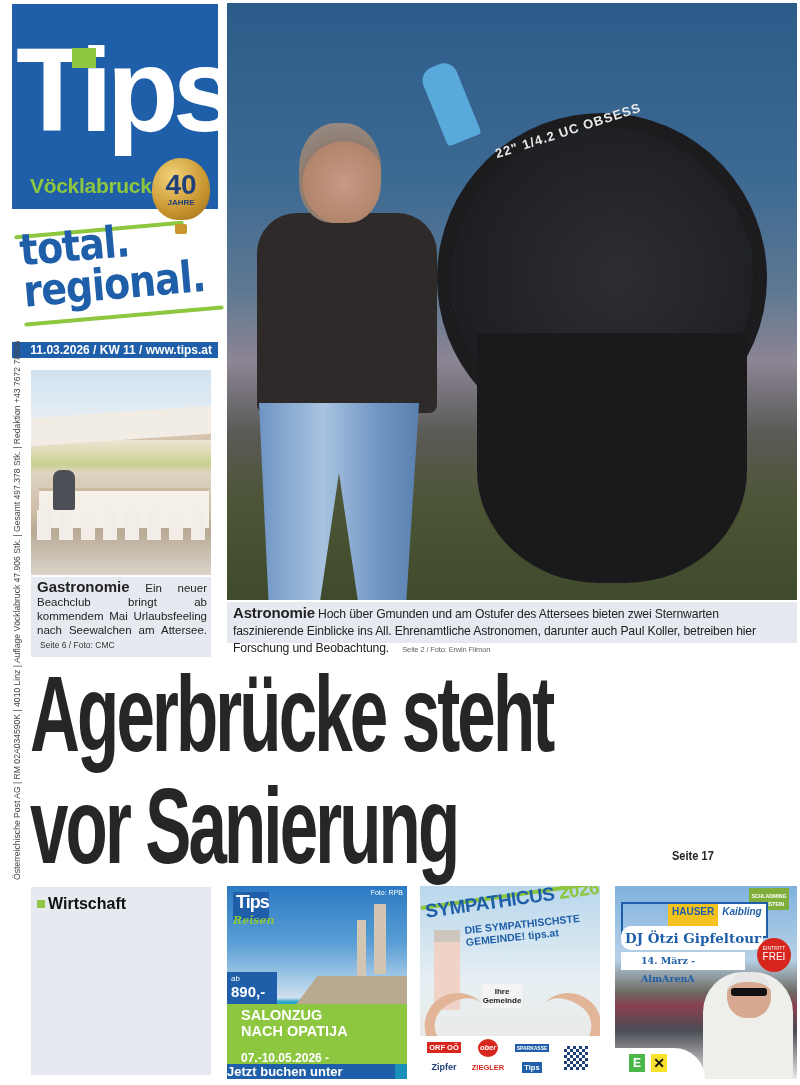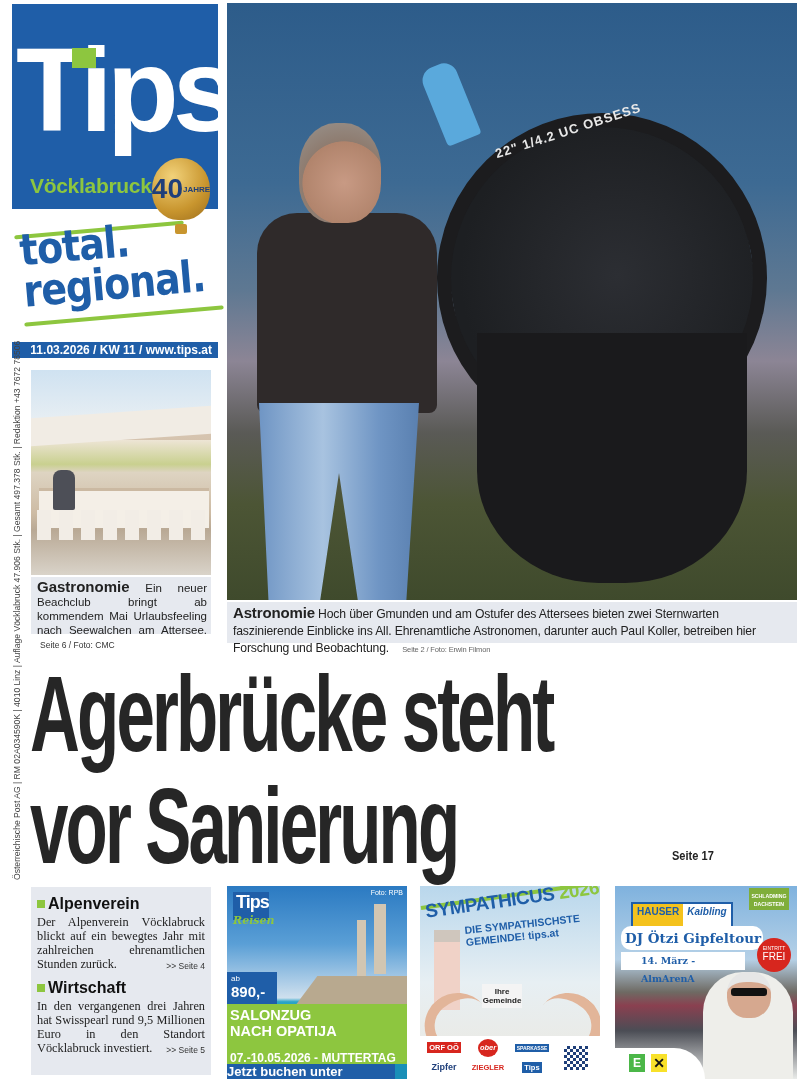--- a/index.html
+++ b/index.html
@@ -5,21 +5,21 @@
   * { box-sizing: border-box; margin: 0; padding: 0; }
   html, body { width: 800px; height: 1085px; background: #ffffff; overflow: hidden; }
   body { position: relative; font-family: "Liberation Sans", sans-serif; color: #222; }
 
   
   .masthead { position: absolute; left: 12px; top: 4px; width: 206px; height: 205px; background: #1f5ea8; }
   .logo-word { position: absolute; left: 4px; top: 36px; font-family: "Liberation Sans", sans-serif; font-weight: 700; font-size: 118px; line-height: 100px; color: #ffffff; letter-spacing: -6px; }
   .logo-dot { position: absolute; left: 60px; top: 44px; width: 24px; height: 20px; background: #8dc63f; }
   .edition { position: absolute; left: 18px; top: 170px; font-weight: 700; font-size: 21px; color: #8dc63f; letter-spacing: -0.3px; }
   .balloon { position: absolute; left: 152px; top: 158px; width: 58px; height: 80px; z-index: 3; }
-  .balloon-top { width: 58px; height: 62px; border-radius: 50% 50% 45% 45%; background: radial-gradient(circle at 35% 30%, #f2d27a, #c8952e 60%, #9c6d1c); display: flex; align-items: center; justify-content: center; }
+  .balloon-top { width: 58px; height: 62px; border-radius: 50% 50% 45% 45%; background: radial-gradient(circle at 35% 30%, #f2d27a, #c8952e 60%, #9c6d1c); display: flex; flex-direction: column; align-items: center; justify-content: center; }
   .balloon-num { font-weight: 700; font-size: 28px; line-height: 26px; color: #1f3f7a; }
   .balloon-label { font-weight: 700; font-size: 8px; color: #1f3f7a; }
   .balloon-basket { width: 12px; height: 10px; margin: 4px auto 0; background: #c8952e; border-radius: 2px; }
 
   .slogan { position: absolute; left: 12px; top: 222px; width: 210px; height: 108px; }
   .slogan .line-top { position: absolute; left: 2px; top: 6px; width: 170px; height: 4px; background: #8dc63f; transform: rotate(-5deg); border-radius: 2px; }
   .slogan .line-bot { position: absolute; left: 12px; top: 92px; width: 200px; height: 4px; background: #8dc63f; transform: rotate(-5deg); border-radius: 2px; }
   .slogan-text { position: absolute; left: 6px; top: 8px; font-family: "DejaVu Sans", sans-serif; font-weight: 700; font-size: 38px; line-height: 36px; color: #1f5ea8; transform: rotate(-5deg) scaleY(1.15); transform-origin: left top; letter-spacing: -1px; }
 
   .dateline { position: absolute; left: 12px; top: 342px; width: 206px; height: 16px; background: #1f5ea8; color: #fff; font-weight: 700; font-size: 12px; line-height: 16px; text-align: right; padding-right: 6px; }
@@ -27,21 +27,21 @@
   
   .imprint { position: absolute; left: 10px; top: 880px; width: 520px; height: 14px; transform: rotate(-90deg); transform-origin: left top; font-size: 8.6px; color: #444; white-space: nowrap; line-height: 14px; }
 
   
   .gastro-photo { position: absolute; left: 31px; top: 370px; width: 180px; height: 205px; overflow: hidden;
     background: linear-gradient(180deg, #cfe2f1 0%, #e7eef3 24%, #d9c9b6 24%, #d5c3ae 34%, #eee5d6 34%, #c9d08f 46%, #ded4c2 50%, #cdbba4 70%, #b9a995 78%, #d9d3c9 100%); }
   .gastro-photo .roof { position: absolute; left: 0; top: 42px; width: 180px; height: 28px; background: #f1ece4; transform: skewY(-4deg); }
   .gastro-photo .bar { position: absolute; left: 8px; top: 118px; width: 170px; height: 40px; background: #f4efe7; border-top: 3px solid #cbb9a2; }
   .gastro-photo .person { position: absolute; left: 22px; top: 100px; width: 22px; height: 40px; background: #4d4f57; border-radius: 8px 8px 2px 2px; }
   .gastro-photo .stools { position: absolute; left: 6px; top: 140px; width: 170px; height: 30px; background: repeating-linear-gradient(90deg, #f2ede6 0 14px, transparent 14px 22px); }
-  .gastro-caption { position: absolute; left: 31px; top: 577px; width: 180px; height: 57px; background: #e6e9ef; padding: 3px 4px 0 6px; font-size: 11.5px; line-height: 14px; color: #222; text-align: justify; }
+  .gastro-caption { position: absolute; left: 31px; top: 577px; width: 180px; height: 80px; background: #e6e9ef; padding: 3px 4px 0 6px; font-size: 11.5px; line-height: 14px; color: #222; text-align: justify; }
   .kicker-inline { font-weight: 700; font-size: 15px; }
   .ref { font-size: 8.5px; color: #333; margin-left: 3px; }
 
   
   .hero { position: absolute; left: 227px; top: 3px; width: 570px; height: 597px; overflow: hidden;
     background: linear-gradient(180deg, #2d5c8a 0%, #3d6a93 30%, #5e7892 48%, #8c8595 60%, #5a5a56 72%, #4c5535 84%, #3f4a2c 100%); }
   .hero .scope-ring { position: absolute; left: 210px; top: 110px; width: 330px; height: 330px; border-radius: 50%; border: 14px solid #1c1c1e; background: radial-gradient(circle at 55% 50%, #2c2e33 0%, #1d1f22 70%); transform: rotate(-10deg); }
   .hero .scope-body { position: absolute; left: 250px; top: 330px; width: 270px; height: 250px; background: #1a1a1c; border-radius: 0 0 45% 45%; }
   .hero .scope-label { position: absolute; left: 265px; top: 120px; font-weight: 700; font-size: 13px; color: #e8e8e8; transform: rotate(-18deg); letter-spacing: 1px; }
   .hero .finder { position: absolute; left: 205px; top: 60px; width: 36px; height: 80px; background: #5aa9dc; border-radius: 14px 14px 4px 4px; transform: rotate(-22deg); }
@@ -70,21 +70,21 @@
   .ad-reisen .brand { position: absolute; left: 6px; top: 6px; width: 36px; height: 28px; background: #1f5ea8; }
   .ad-reisen .brand-t { position: absolute; left: 9px; top: 6px; font-weight: 700; font-size: 18px; color: #fff; letter-spacing: -1px; }
   .ad-reisen .brand-s { position: absolute; left: 6px; top: 28px; font-family: "DejaVu Serif", serif; font-style: italic; font-weight: 700; font-size: 11px; color: #8dc63f; }
   .ad-reisen .tower { position: absolute; left: 147px; top: 18px; width: 12px; height: 70px; background: #d2c6b2; }
   .ad-reisen .tower2 { position: absolute; left: 130px; top: 34px; width: 9px; height: 56px; background: #d2c6b2; }
   .ad-reisen .pier { position: absolute; left: 68px; top: 90px; width: 112px; height: 30px; background: #b8a98f; clip-path: polygon(20% 0, 100% 0, 100% 100%, 0 100%); }
   .ad-reisen .promenade { position: absolute; left: 20px; top: 120px; width: 160px; height: 40px; background: #d9c6a8; }
   .ad-reisen .price-box { position: absolute; left: 0; top: 86px; width: 50px; height: 34px; background: #1f5ea8; color: #fff; padding: 2px 4px; }
   .ad-reisen .price-ab { font-size: 8px; line-height: 9px; }
   .ad-reisen .price { font-weight: 700; font-size: 15px; line-height: 18px; }
-  .ad-reisen .green { position: absolute; left: 0; top: 118px; width: 180px; height: 60px; background: #8dc63f; padding: 3px 3px; }
+  .ad-reisen .green { position: absolute; left: 0; top: 118px; width: 180px; height: 60px; background: #8dc63f; padding: 3px 14px; }
   .ad-reisen .title { font-weight: 700; font-size: 14.5px; line-height: 16px; color: #fff; }
   .ad-reisen .dates { font-weight: 700; font-size: 12px; color: #fff; margin-top: 12px; }
   .ad-reisen .cta { position: absolute; left: 0; top: 178px; width: 168px; height: 15px; background: #1f5ea8; color: #fff; font-weight: 700; font-size: 13px; line-height: 15px; text-align: left; }
 
   
   .ad-sym { position: absolute; left: 420px; top: 886px; width: 180px; height: 193px; overflow: hidden; background: linear-gradient(180deg, #b9d7ec 0%, #e7eff3 50%, #ece8df 100%); }
   .ad-sym .stripe { position: absolute; left: 0; top: 6px; width: 200px; height: 4px; background: #8dc63f; transform: rotate(-8deg); }
   .ad-sym .church { position: absolute; left: 14px; top: 44px; width: 26px; height: 80px; background: #f0d2c7; border-top: 12px solid #cfc6bd; }
   .ad-sym .title { position: absolute; left: 4px; top: 15px; font-weight: 700; font-size: 19px; color: #1f5ea8; transform: rotate(-8deg); transform-origin: left top; letter-spacing: -0.5px; }
   .ad-sym .title .yr { color: #8dc63f; }
@@ -100,21 +100,21 @@
   .logo-ober { background: #d7261e; color: #fff; border-radius: 50%; width: 20px; height: 18px; display: flex; align-items: center; justify-content: center; font-style: italic; }
   .logo-spk { background: #1f5ea8; color: #fff; font-size: 5px !important; }
   .logo-qr { width: 24px; height: 24px; background: repeating-conic-gradient(#1f3f7a 0 25%, #fff 0 50%) 0 0/6px 6px; grid-row: span 2; }
   .logo-zipfer { color: #1f3f7a; font-size: 9px !important; text-align: right; }
   .logo-ziegler { color: #d7261e; }
   .logo-tips { background: #1f5ea8; color: #fff; }
 
   
   .ad-dj { position: absolute; left: 615px; top: 886px; width: 182px; height: 193px; overflow: hidden; background: linear-gradient(180deg, #7fb2de 0%, #b6d1e7 38%, #6e6a63 55%, #8a4050 62%, #4b4d55 75%, #e9ebe9 100%); }
   .ad-dj .schladming { position: absolute; right: 8px; top: 2px; width: 40px; height: 22px; background: #7fae3a; color: #fff; font-weight: 700; font-size: 5.2px; text-align: center; line-height: 8px; padding-top: 4px; }
-  .ad-dj .hauser { position: absolute; left: 16px; top: 16px; height: 36px; display: flex; border: 2px solid #1f5ea8; }
+  .ad-dj .hauser { position: absolute; left: 6px; top: 16px; height: 36px; display: flex; border: 2px solid #1f5ea8; padding-left: 45px; }
   .ad-dj .hauser .h1 { background: #f4c21d; color: #1f5ea8; font-weight: 700; font-size: 10px; padding: 2px 4px; }
   .ad-dj .hauser .h2 { background: #fff; color: #1f5ea8; font-style: italic; font-weight: 700; font-size: 10px; padding: 2px 4px; }
   .ad-dj .djtitle { position: absolute; left: 6px; top: 40px; width: 142px; height: 24px; background: #fff; color: #1f5ea8; font-family: "DejaVu Serif", serif; font-weight: 700; font-size: 13.5px; line-height: 24px; padding-left: 4px; border-radius: 10px; }
   .ad-dj .date { position: absolute; left: 6px; top: 66px; width: 124px; height: 18px; background: #fff; color: #1f5ea8; font-family: "DejaVu Serif", serif; font-weight: 700; font-size: 9.5px; line-height: 18px; padding-left: 20px; }
   .ad-dj .frei { position: absolute; left: 142px; top: 52px; width: 34px; height: 34px; border-radius: 50%; background: #d7261e; color: #fff; text-align: center; font-weight: 400; }
   .ad-dj .frei .s { font-size: 5px; display: block; margin-top: 7px; }
   .ad-dj .frei .b { font-size: 10px; display: block; line-height: 11px; }
   .ad-dj .man { position: absolute; left: 88px; top: 86px; width: 90px; height: 110px; background: #eeeeea; border-radius: 40px 40px 0 0; }
   .ad-dj .man-face { position: absolute; left: 112px; top: 86px; width: 44px; height: 46px; border-radius: 45%; background: #d6a88f; border-top: 10px solid #e6e6e6; }
   .ad-dj .shades { position: absolute; left: 116px; top: 102px; width: 36px; height: 8px; background: #111; border-radius: 3px; }
@@ -181,35 +181,21 @@
 <div class="headline">
   <div>Agerbrücke steht</div>
   <div>vor Sanierung</div>
 </div>
 <div class="headline-ref">Seite 17</div>
 
 <div class="teaser-box">
   <div>
     <div class="teaser-head">
       <span class="bullet"></span>
-      <span>Alpenverein</span>
-    </div>
-    <div class="teaser-body">
-      <span>Der Alpenverein Vöcklabruck blickt auf ein bewegtes Jahr mit zahlreichen ehrenamtlichen Stunden zurück.</span>
-      <span class="ref">&gt;&gt; Seite 4</span>
-    </div>
-  </div>
-  <div>
-    <div class="teaser-head">
-      <span class="bullet"></span>
       <span>Wirtschaft</span>
-    </div>
-    <div class="teaser-body">
-      <span>In den vergangenen drei Jahren hat Swisspearl rund 9,5 Millionen Euro in den Standort Vöcklabruck investiert.</span>
-      <span class="ref">&gt;&gt; Seite 5</span>
     </div>
   </div>
 </div>
 
 <div class="ad-reisen">
   <div class="credit">Foto: RPB</div>
   <div class="tower2"></div>
   <div class="tower"></div>
   <div class="pier"></div>
   <div class="promenade"></div>

